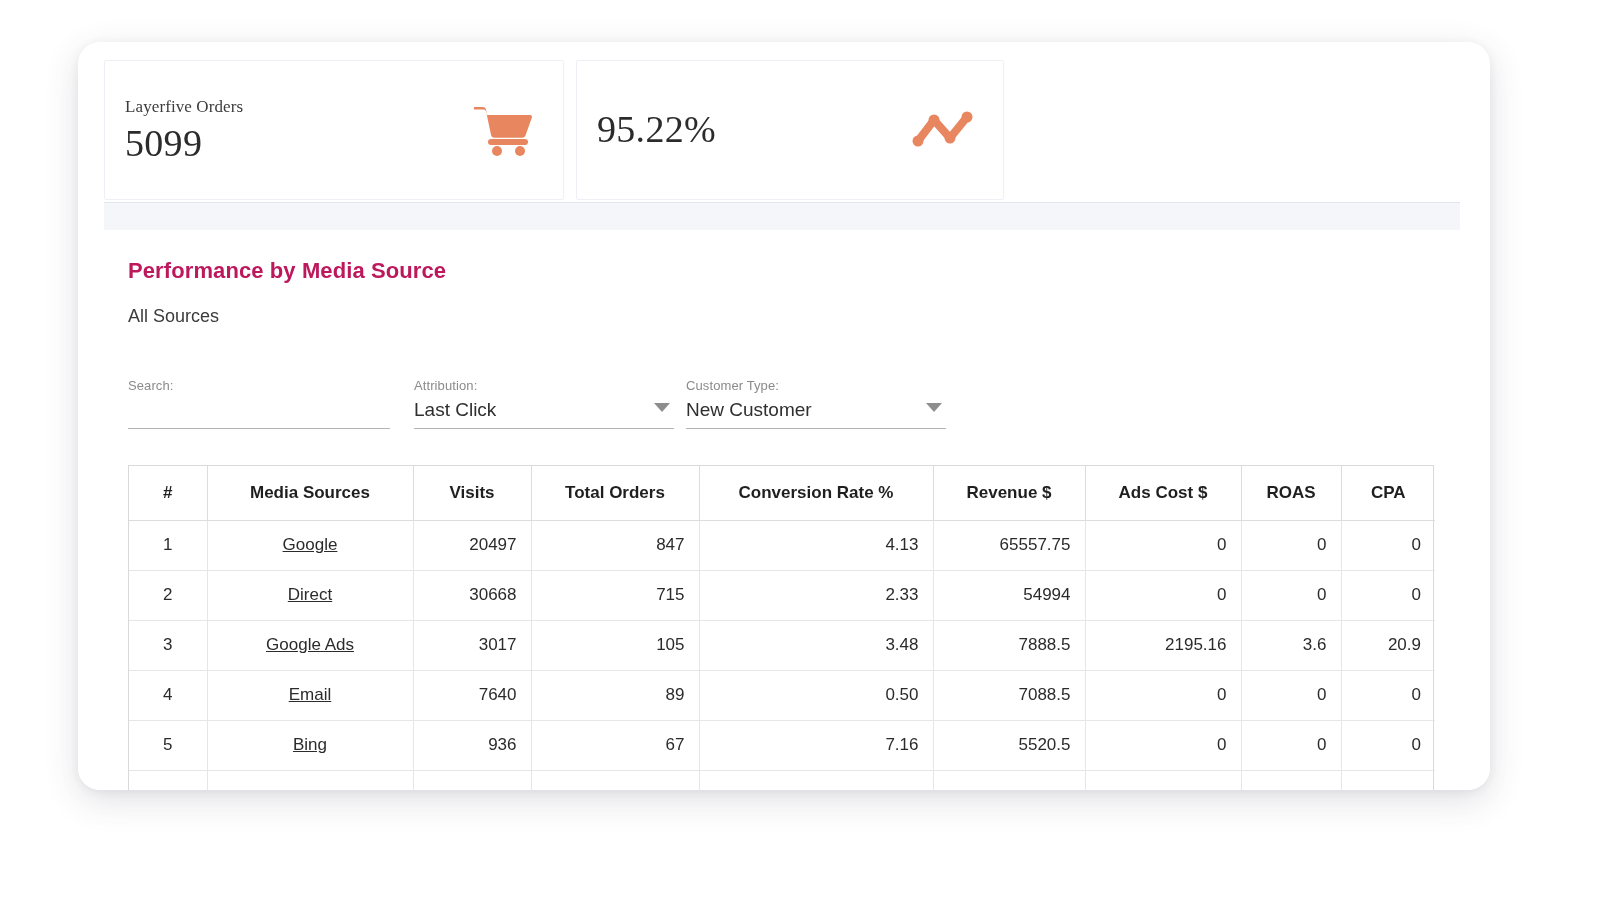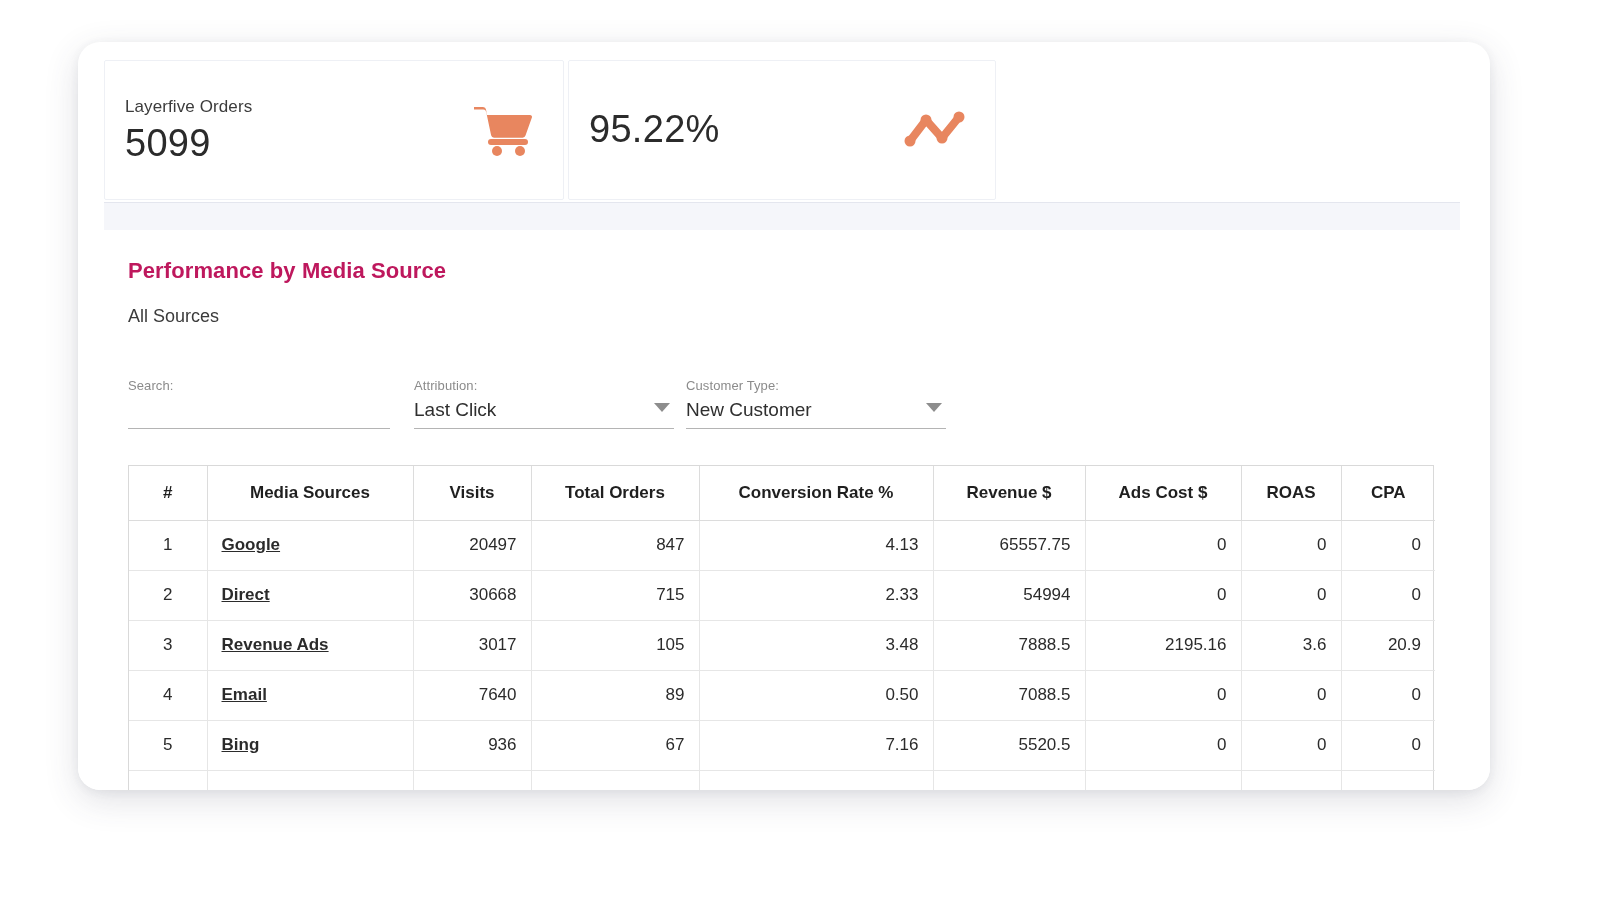--- a/index.html
+++ b/index.html
@@ -36,21 +36,22 @@
   }
 
   
   .kpi-row {
     position: absolute;
     left: 26px;
     top: 18px;
     width: 1356px;
     height: 140px;
     display: flex;
-    gap: 4px;
+    gap: 12px;
+    font-family: Liberation Serif, serif;
   }
 
   .kpi-card {
     background: #ffffff;
     border: 1px solid #eef0f5;
     border-radius: 2px;
     position: relative;
     display: flex;
     align-items: center;
     padding: 0 24px 0 20px;
@@ -212,21 +213,21 @@
     height: 50px;
     border-right: 1px solid #e6e6e6;
     border-bottom: 1px solid #e6e6e6;
     padding: 0 14px;
     white-space: nowrap;
   }
   tbody td:last-child { border-right: none; }
 
   td.num { text-align: right; }
   td.idx { text-align: center; }
-  td.src { text-align: left; font-weight: bold; }
+  td.src { text-align: center; }
 
   .src-link {
     color: #2b2b2b;
     text-decoration: underline;
     cursor: pointer;
   }
 
   
   col.c-idx  { width: 78px; }
   col.c-src  { width: 206px; }
@@ -349,21 +350,21 @@
               <td class="num">30668</td>
               <td class="num">715</td>
               <td class="num">2.33</td>
               <td class="num">54994</td>
               <td class="num">0</td>
               <td class="num">0</td>
               <td class="num">0</td>
             </tr>
             <tr>
               <td class="idx">3</td>
-              <td class="src"><span class="src-link">Revenue Ads</span></td>
+              <td class="src"><span class="src-link">Google Ads</span></td>
               <td class="num">3017</td>
               <td class="num">105</td>
               <td class="num">3.48</td>
               <td class="num">7888.5</td>
               <td class="num">2195.16</td>
               <td class="num">3.6</td>
               <td class="num">20.9</td>
             </tr>
             <tr>
               <td class="idx">4</td>

